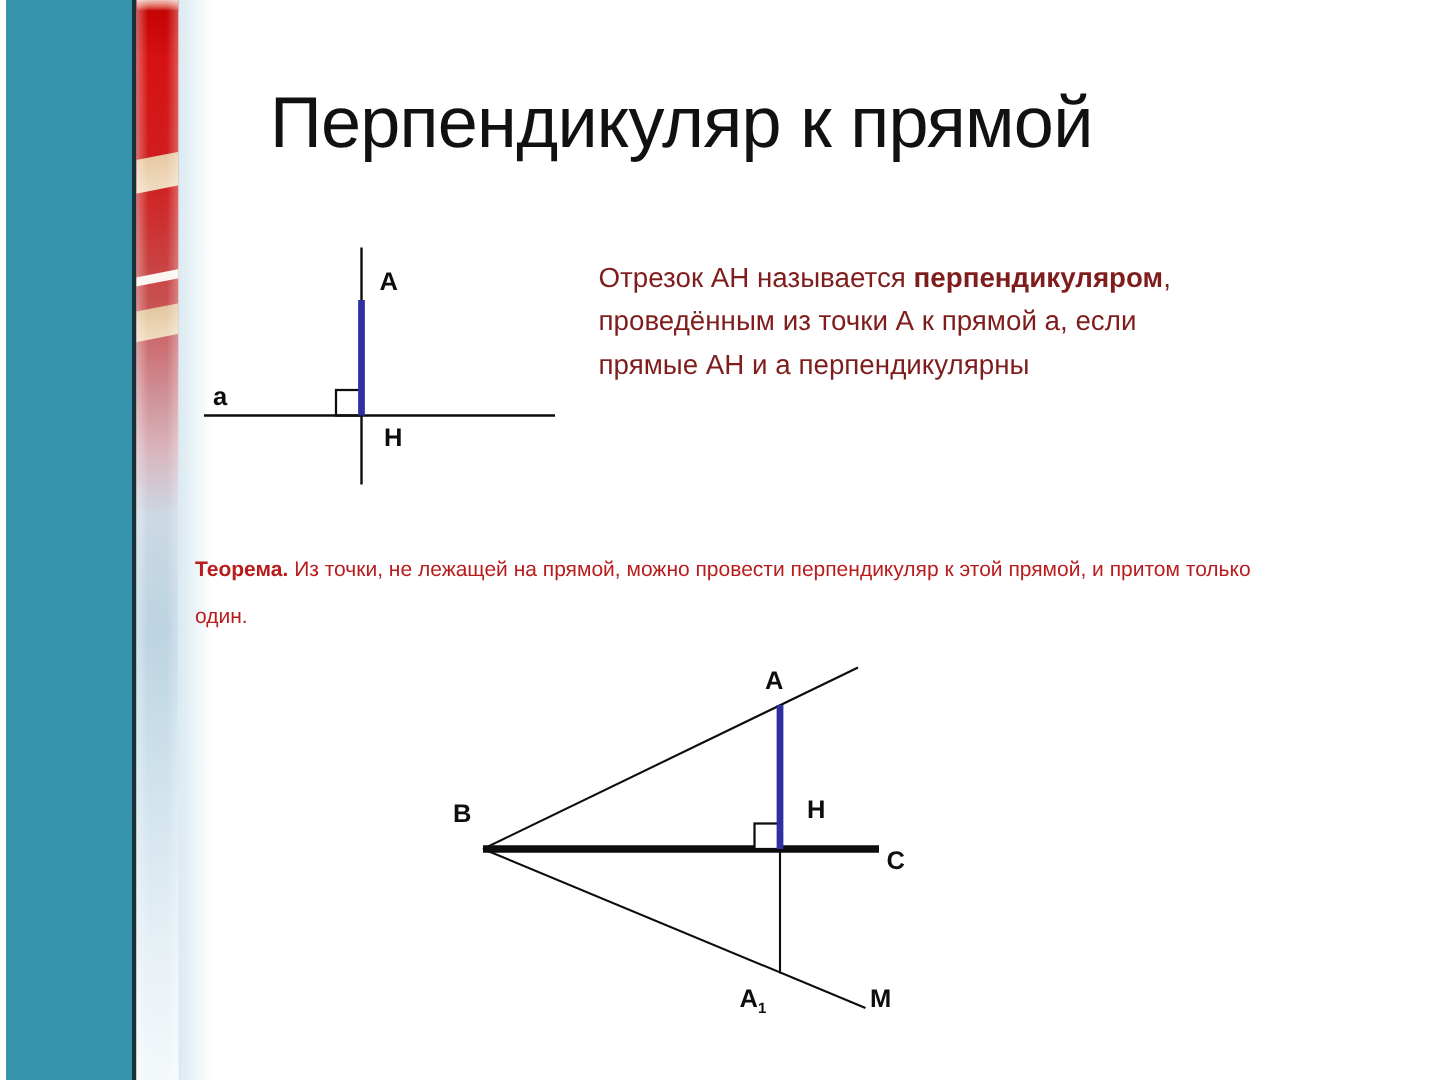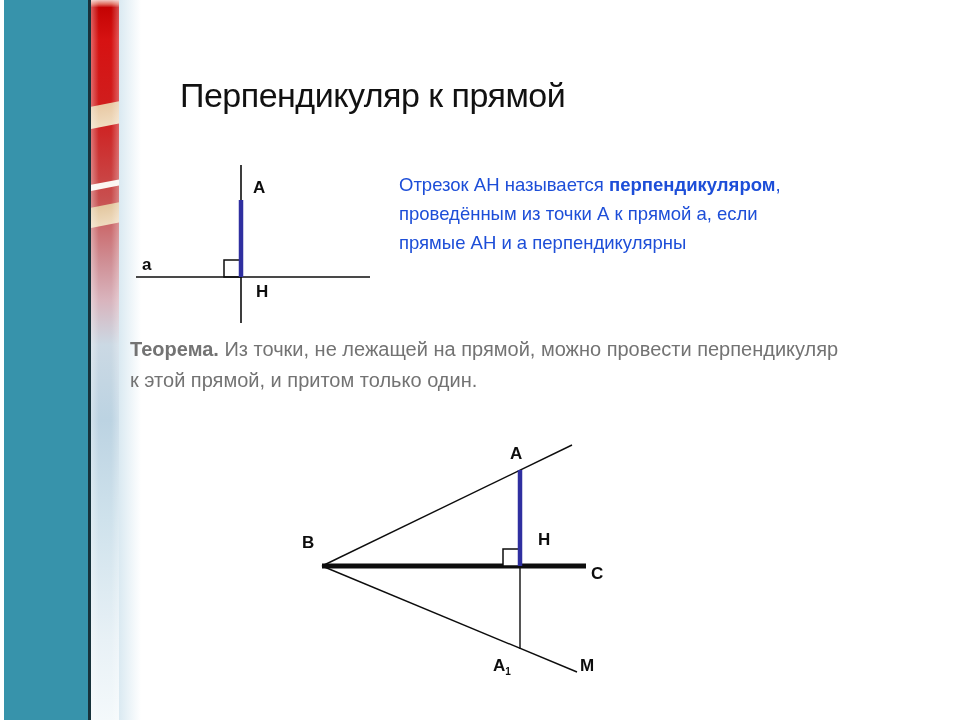--- a/index.html
+++ b/index.html
@@ -110,48 +110,47 @@
     height: 720px;
     background: linear-gradient(to right, rgba(214,231,240,0.9), rgba(255,255,255,0));
   }
 
   
   .title {
     position: absolute;
     left: 180px;
     top: 53px;
     width: 740px;
-    font-size: 34px;
+    font-size: 48px;
     line-height: 60px;
     color: #111111;
     letter-spacing: -0.5px;
     white-space: nowrap;
-    margin-top: 12px;
   }
 
   
   .para-def {
     position: absolute;
     left: 399px;
     top: 170px;
     width: 420px;
     font-size: 18.5px;
     line-height: 29px;
-    color: #1d4ed8;
+    color: #7f1d1d;
   }
   .para-def b { font-weight: bold; }
 
   .para-theorem {
     position: absolute;
     left: 130px;
-    top: 334px;
+    top: 364px;
     width: 720px;
-    font-size: 20px;
+    font-size: 14px;
     line-height: 31px;
-    color: #737373;
+    color: #b91c1c;
   }
   .para-theorem b { font-weight: bold; }
 
   
   .fig {
     position: absolute;
   }
   .fig svg { display: block; overflow: visible; }
   .fig-label {
     position: absolute;

